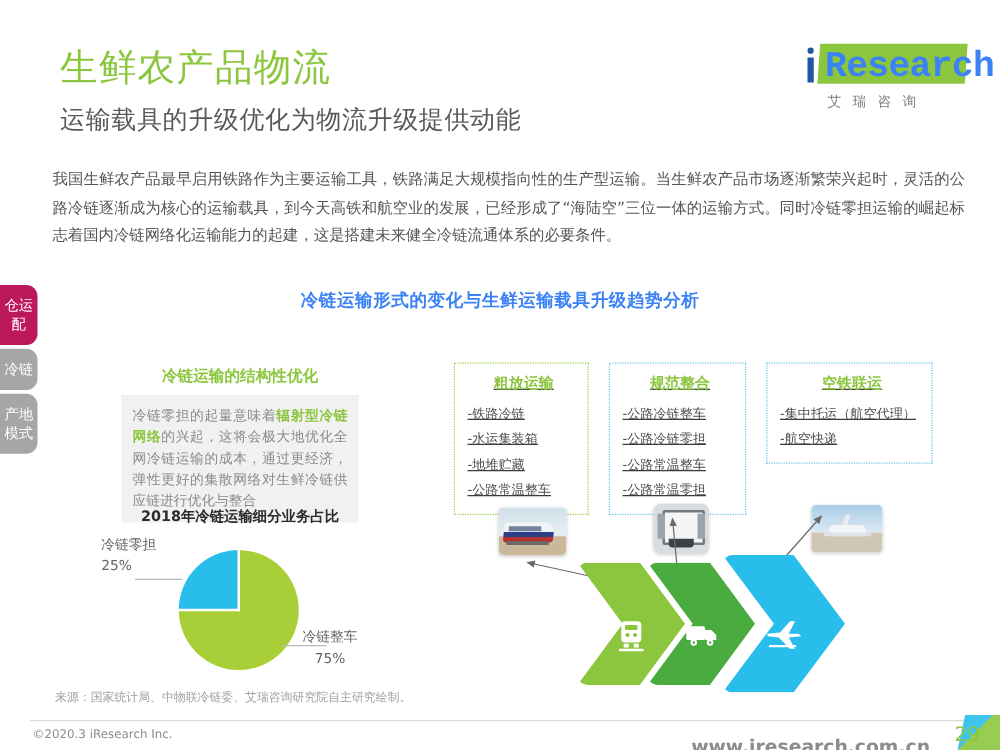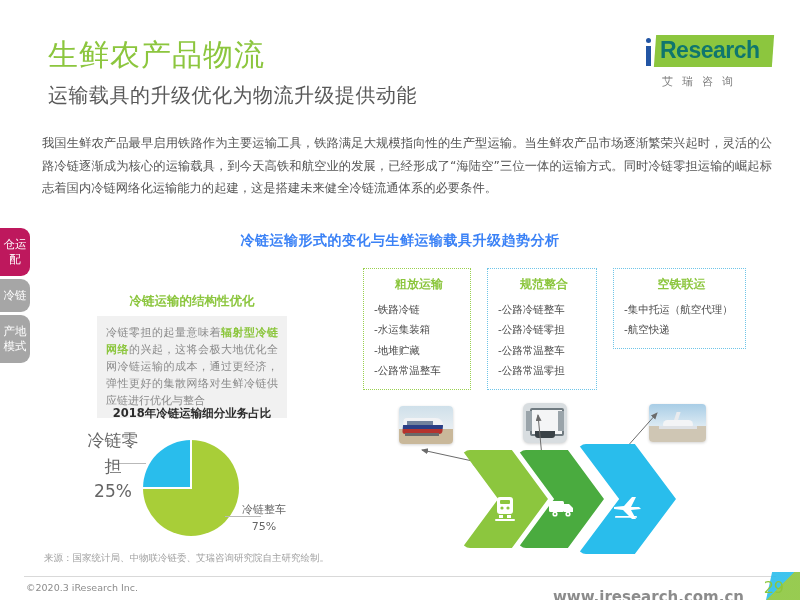--- a/index.html
+++ b/index.html
@@ -75,25 +75,25 @@
     width: 118px;
     height: 32px;
     background: #8cc63e;
     transform: skewX(-4deg);
   }
   .logo-word {
     position: absolute;
     left: 22px;
     top: 3px;
     width: 118px;
-    font-size: 23px;
-    color: #0f766e;
+    font-size: 29px;
+    color: #3b82f6;
     font-weight: 700;
     letter-spacing: -0.5px;
-    font-family: Liberation Sans, sans-serif;
+    font-family: Liberation Mono, monospace;
   }
   .logo-cn {
     position: absolute;
     left: 24px;
     top: 40px;
     font-size: 11px;
     color: #7d7d7d;
     letter-spacing: 9px;
   }
 
@@ -217,43 +217,43 @@
     background: #b9b9b9;
     height: 1px;
   }
   #leader-lt { left: -35px; top: 23px; width: 38px; }
   #leader-rb { left: 82px; top: 76px; width: 36px; }
   #pie-label-lt {
     position: absolute;
     left: -62px;
     top: -12px;
     width: 64px;
-    text-align: center;
-    font-size: 17px;
+    font-size: 11px;
     color: #666666;
     line-height: 1.5;
   }
   #pie-label-rb {
     position: absolute;
     left: 88px;
     top: 62px;
     width: 66px;
     text-align: center;
     font-size: 11px;
     color: #666666;
     line-height: 1.5;
   }
 
   
   .dotbox {
     position: absolute;
-    top: 268px;
+    top: 290px;
     box-sizing: border-box;
     background: #ffffff;
     padding: 7px 6px 8px 10px;
+    text-decoration: underline;
   }
   #box-1 { left: 363px; width: 108px; border: 1px dotted #9ad04f; }
   #box-2 { left: 487px; width: 110px; border: 1px dotted #6fc5e8; }
   #box-3 { left: 613px; width: 133px; border: 1px dotted #6fc5e8; }
   .dotbox-title {
     text-align: center;
     font-size: 12px;
     font-weight: 700;
     color: #8cc63e;
     margin-bottom: 6px;

